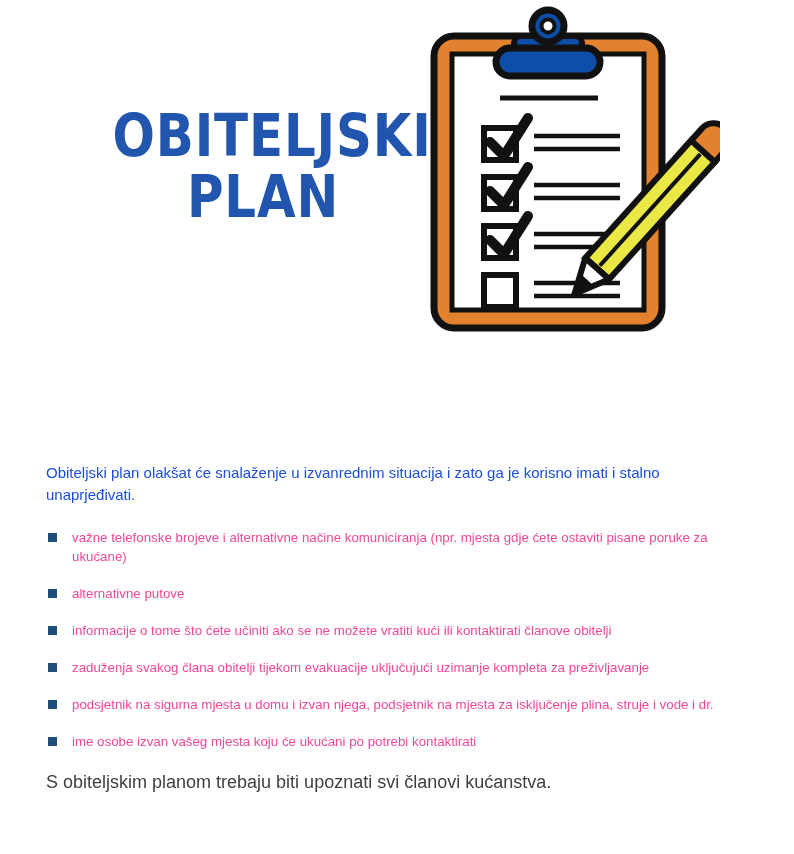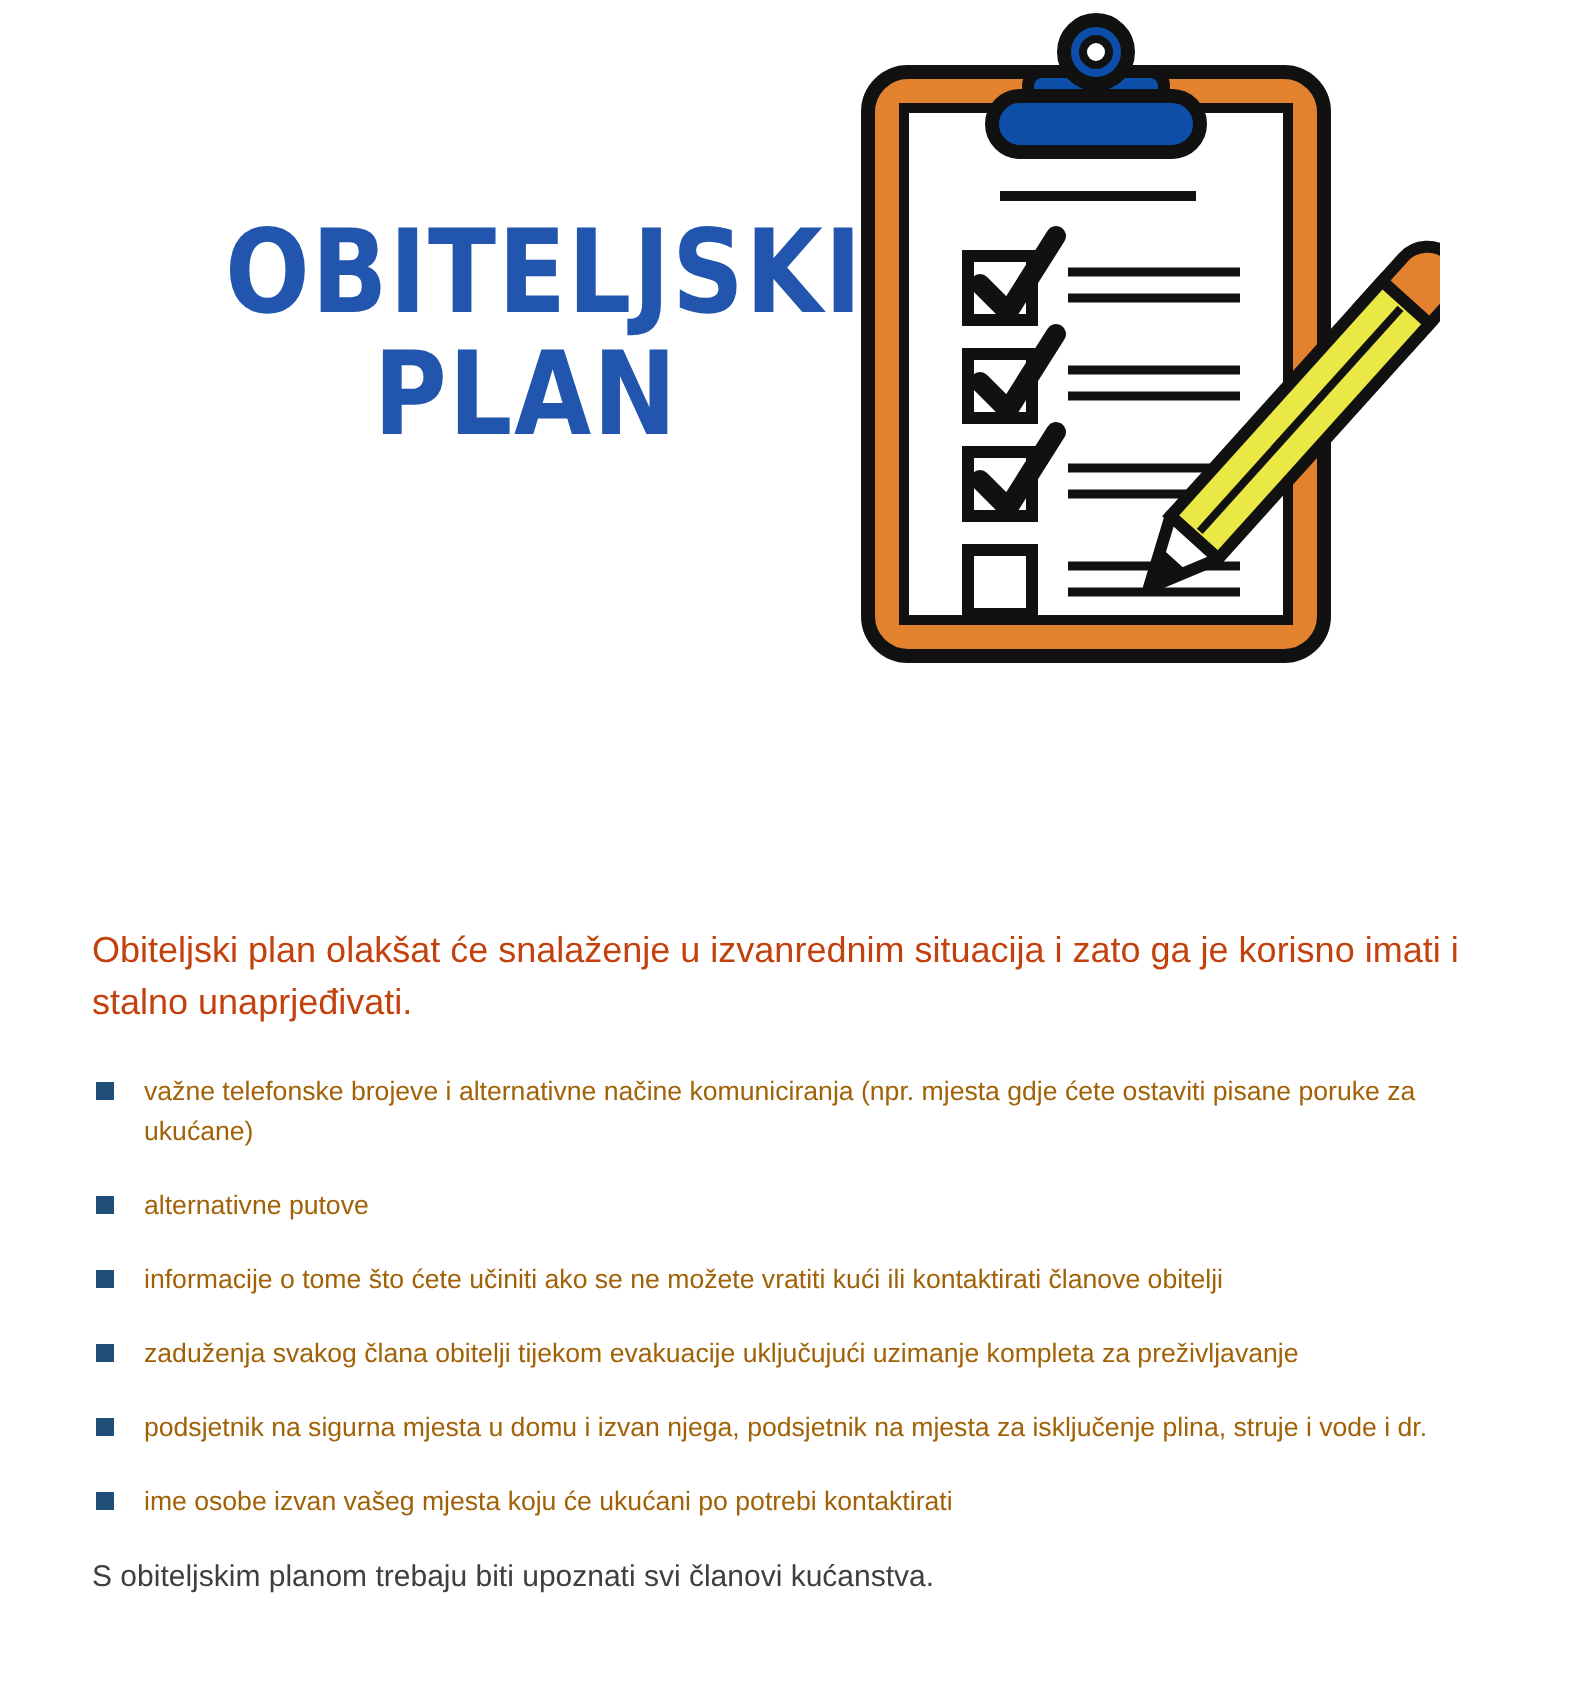--- a/index.html
+++ b/index.html
@@ -55,50 +55,50 @@
   .clipboard-art svg { display: block; width: 100%; height: 100%; }
 
   
   .content {
     position: absolute;
     left: 46px;
     top: 462px;
     width: 700px;
   }
   .para {
-    font-size: 18px;
+    font-size: 15px;
     line-height: 1.45;
-    color: #c2410c;
+    color: #1d4ed8;
     margin: 0 0 22px 0;
   }
   .para.tight { margin-bottom: 20px; }
 
   .bullet-list {
     list-style: none;
     margin: 0 0 14px 0;
     padding: 0;
   }
   .bullet-list li {
     position: relative;
     padding-left: 26px;
     margin-bottom: 17px;
     font-size: 13.3px;
     line-height: 1.5;
-    color: #a16207;
+    color: #ec4899;
   }
   .bullet-list li .sq {
     position: absolute;
     left: 2px;
     top: 5px;
     width: 9px;
     height: 9px;
     background: #1f4e79;
   }
   .closing {
-    font-size: 15px;
+    font-size: 18px;
     line-height: 1.45;
     color: #3f3f3f;
     margin: 0;
   }
 </style>
 </head>
 <body>
 
 <div class="hero">
 

